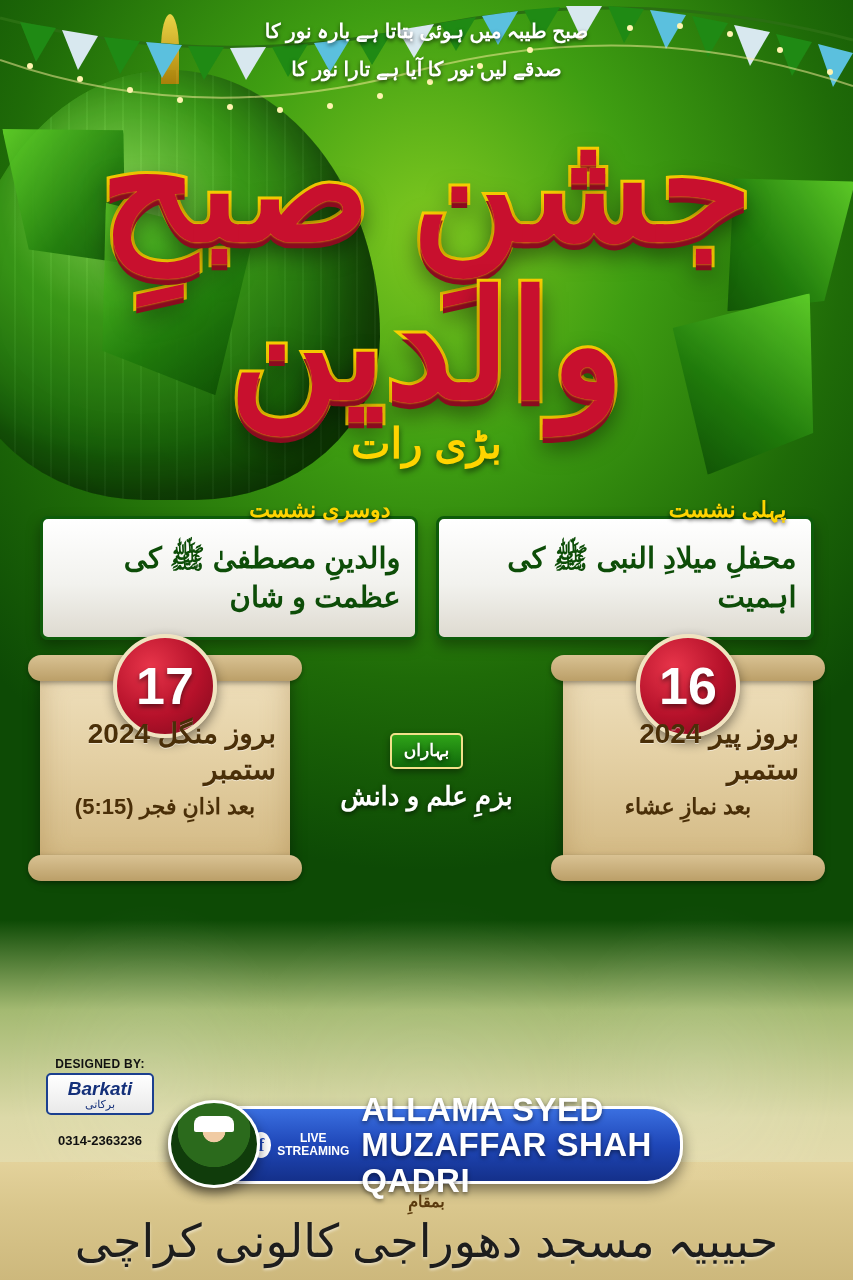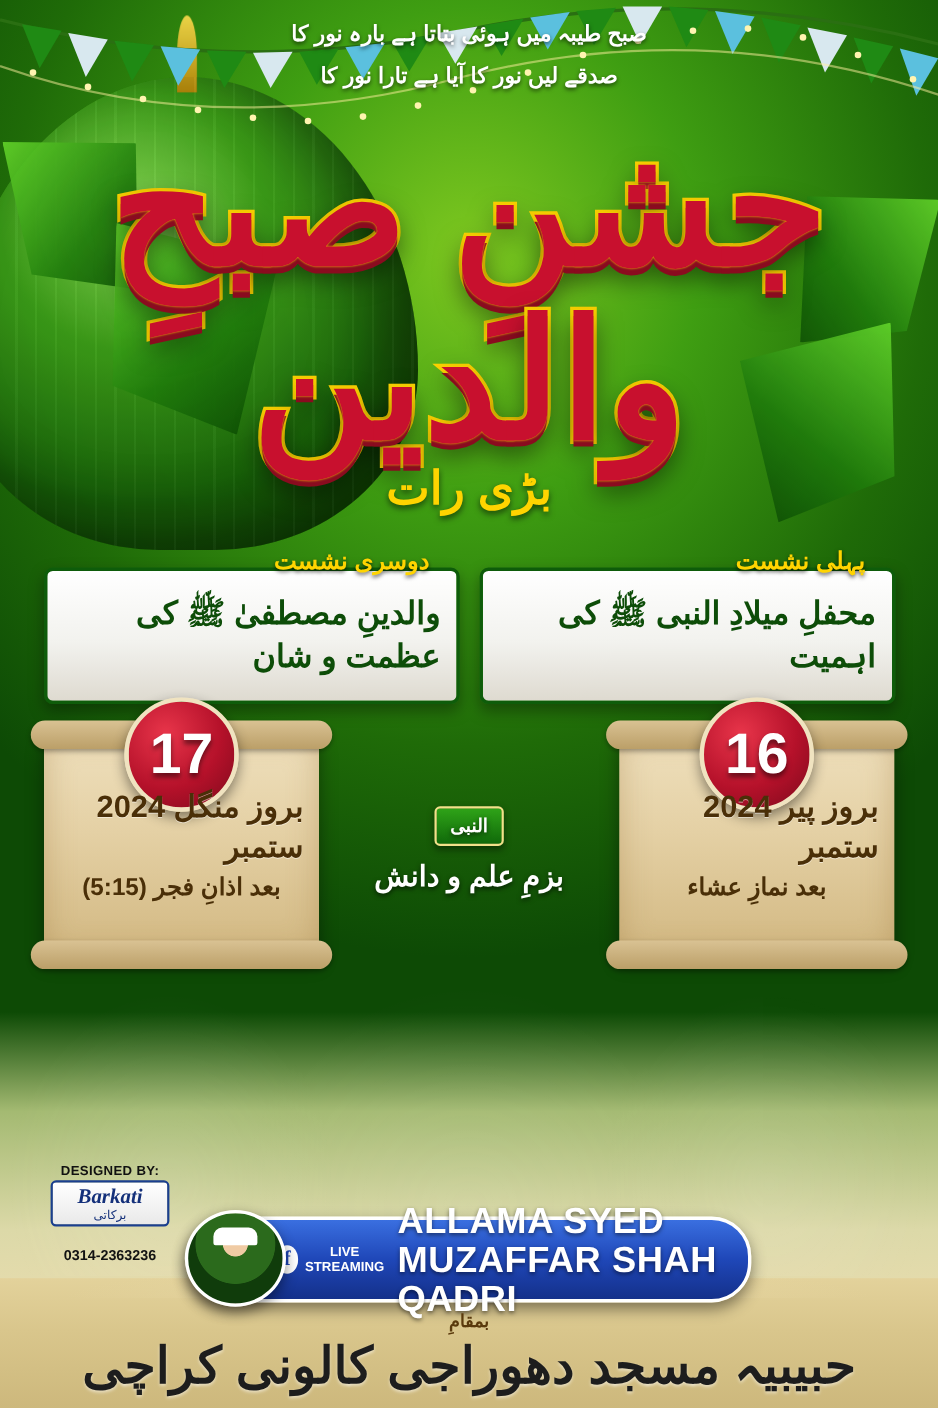--- a/index.html
+++ b/index.html
@@ -354,21 +354,21 @@
     letter-spacing: .3px;
   }
   .designer .dbox {
     margin-top: 2px;
     background: linear-gradient(180deg, #ffffff, #e9e9e9);
     border: 2px solid #1b3f8f;
     border-radius: 5px;
     padding: 4px 2px 2px;
   }
   .designer .dname {
-    font-family: Liberation Serif, serif;
+    font-family: Liberation Sans, sans-serif;
     font-style: italic;
     font-size: 19px;
     font-weight: bold;
     color: #14307a;
     line-height: 1;
   }
   .designer .durdu {
     font-size: 11px;
     color: #14307a;
     direction: rtl;
@@ -453,21 +453,21 @@
     direction: rtl;
   }
   .venue-logo {
     font-size: 16px;
     font-weight: bold;
     color: #5a3a0d;
     margin-bottom: 2px;
   }
   .venue-name {
     font-size: 46px;
-    font-weight: bold;
+    font-weight: normal;
     color: #1d1d1d;
     line-height: 1.25;
     text-shadow: 0 2px 3px rgba(255,255,255,.5);
   }
 </style>
 </head>
 <body>
 
 <div class="poster">
 
@@ -558,21 +558,21 @@
   <div class="dates">
     <div class="scroll">
       <div class="daybadge">16</div>
       <div class="scroll-inner">
         <div class="scroll-date">بروز پیر 2024 ستمبر</div>
         <div class="scroll-time">بعد نمازِ عشاء</div>
       </div>
     </div>
 
     <div class="center-note">
-      <span class="tag">النبی</span>
+      <span class="tag">بہاراں</span>
       <div>بزمِ علم و دانش</div>
     </div>
 
     <div class="scroll">
       <div class="daybadge">17</div>
       <div class="scroll-inner">
         <div class="scroll-date">بروز منگل 2024 ستمبر</div>
         <div class="scroll-time">بعد اذانِ فجر (5:15)</div>
       </div>
     </div>

